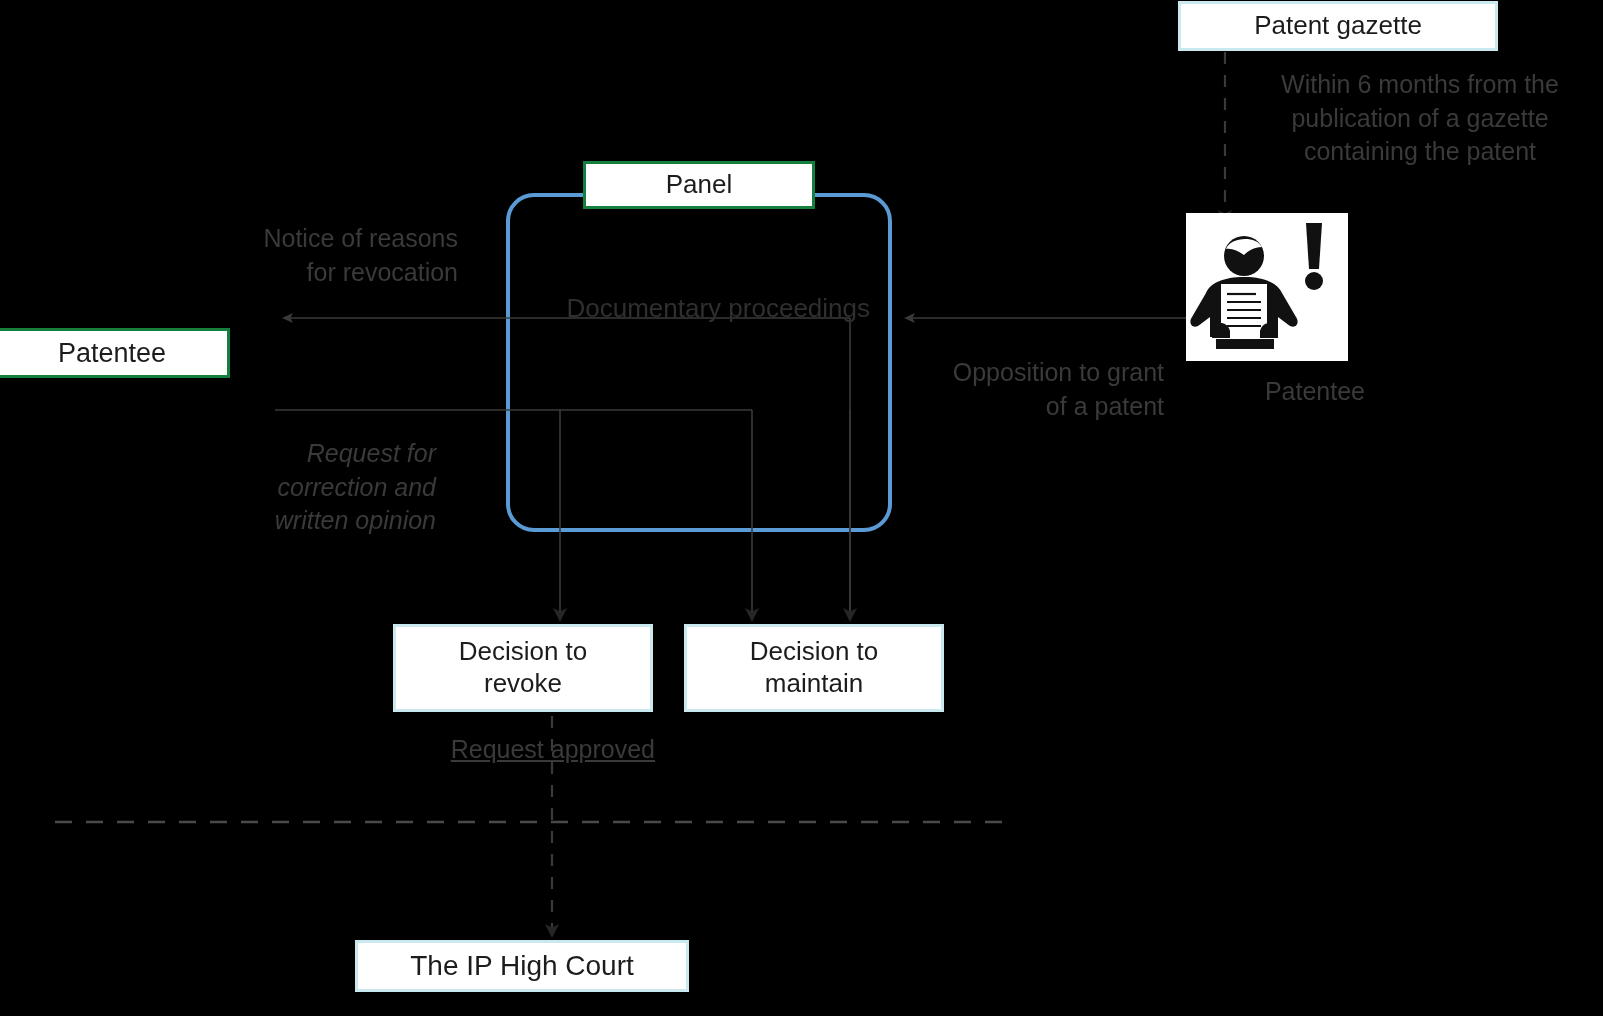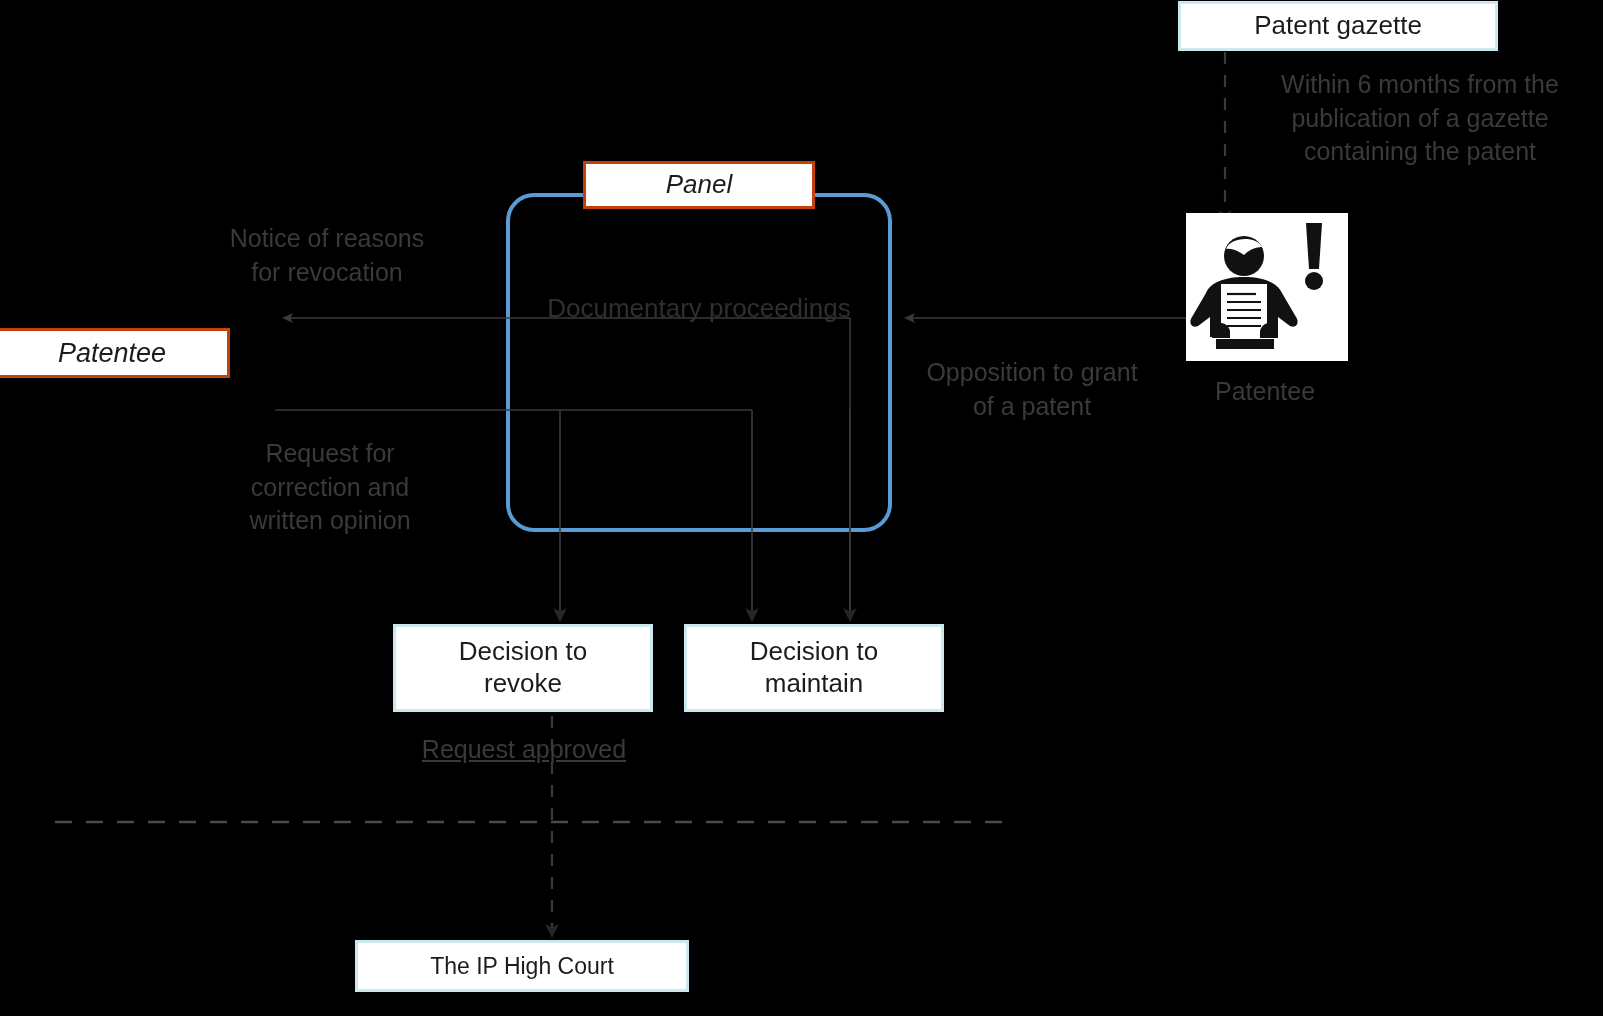--- a/index.html
+++ b/index.html
@@ -28,21 +28,21 @@
     position: absolute;
     background: #ffffff;
     box-sizing: border-box;
     display: flex;
     align-items: center;
     justify-content: center;
     text-align: center;
     color: #1c1c1c;
     line-height: 1.22;
   }
-  .node.blue   { border: 3px solid #c2410c; font-style: italic; }
+  .node.blue   { border: 3px solid #15803d; }
   .node.cyan   { border: 3px solid #c9e9ee; }
 
   .node-patentee {
     left: -6px; top: 328px;
     width: 236px; height: 50px;
     font-size: 27px;
   }
   .node-panel {
     left: 583px; top: 161px;
     width: 232px; height: 48px;
@@ -60,37 +60,37 @@
     font-size: 26px;
   }
   .node-maintain {
     left: 684px; top: 624px;
     width: 260px; height: 88px;
     font-size: 26px;
   }
   .node-ipcourt {
     left: 355px; top: 940px;
     width: 334px; height: 52px;
-    font-size: 23px;
+    font-size: 28px;
   }
 
   
   .label {
     position: absolute;
     color: #3a3a3a;
     font-size: 25px;
     line-height: 1.34;
-    text-align: center;
+    text-align: right;
     white-space: pre-line;
   }
   .lbl-within       { left: 1240px; top: 68px;  width: 360px; text-align: center; }
   .lbl-notice       { left: 196px;  top: 222px; width: 262px; }
   .lbl-docproc      { left: 528px;  top: 250px; width: 342px; color:#2f2f2f; font-size: 26px; margin-top: 41px;}
   .lbl-opposition   { left: 900px;  top: 356px; width: 264px; }
-  .lbl-request-corr { left: 208px;  top: 437px; width: 244px; }
+  .lbl-request-corr { left: 192px;  top: 437px; width: 244px; font-style: italic; }
   .lbl-opponent     { left: 1165px; top: 375px; width: 200px; }
   .lbl-approved     { left: 393px;  top: 733px; width: 262px; text-decoration: underline; }
   .lbl-dismissed    { left: 684px;  top: 733px; width: 262px; }
   .lbl-revocation   { left: 594px;  top: 849px; width: 258px; }
 
   
   .opponent-icon {
     position: absolute;
     left: 1186px; top: 213px;
     width: 162px; height: 148px;

